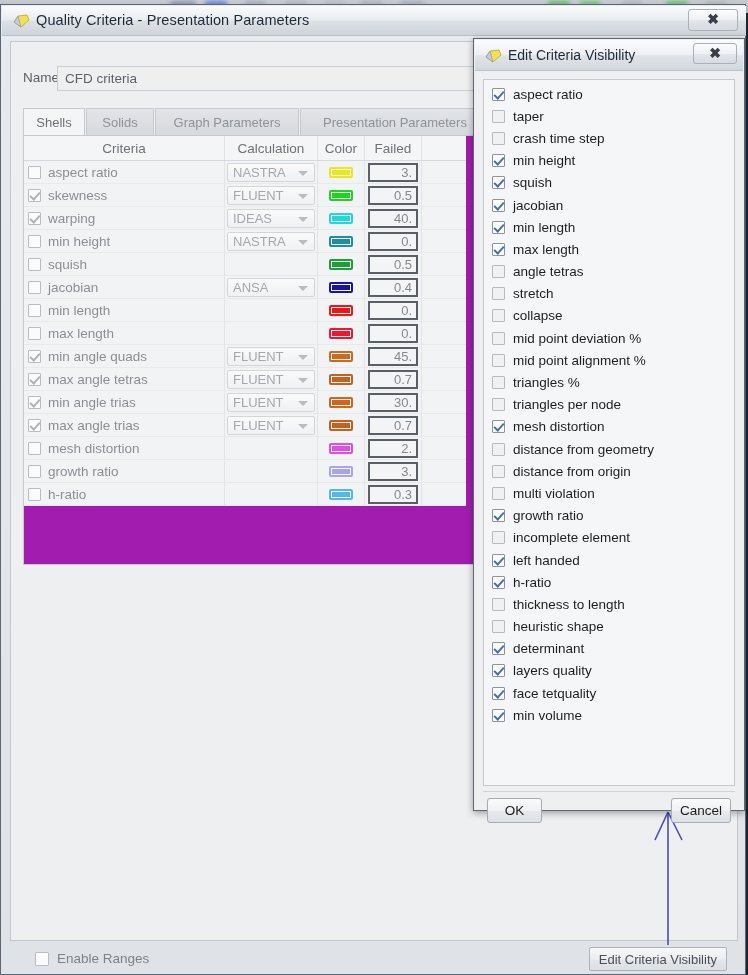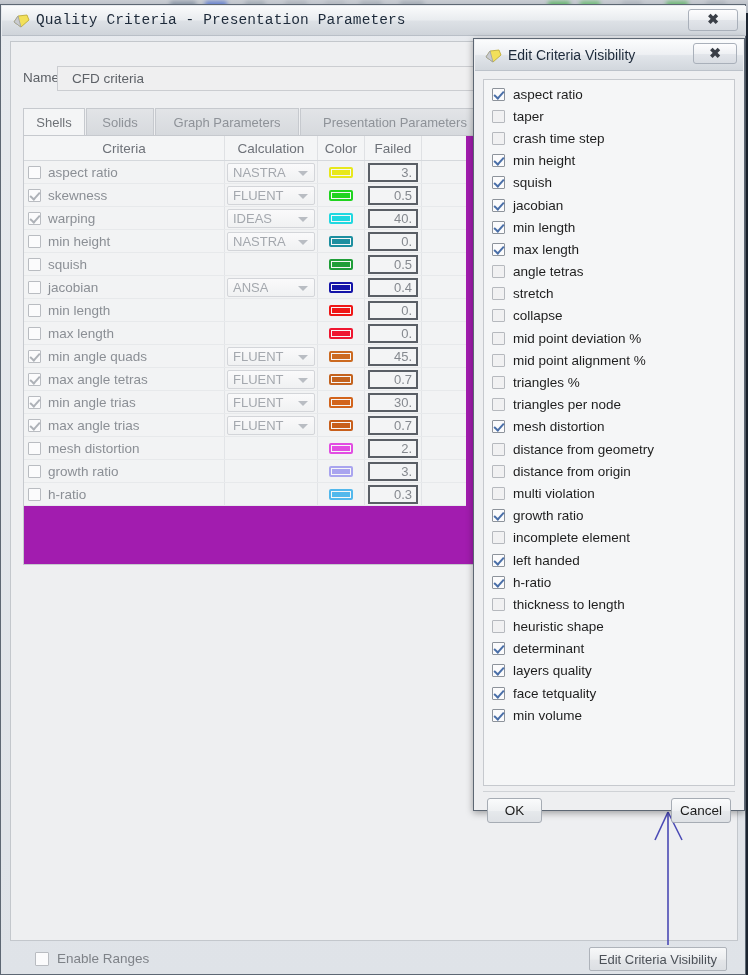--- a/index.html
+++ b/index.html
@@ -29,42 +29,42 @@
   .titlebar{
     position:absolute;left:1px;top:1px;width:744px;height:30px;
     background:linear-gradient(180deg,#fafbfc 0%,#e9ecef 48%,#dde1e6 52%,#cfd4da 100%);
     border-bottom:1px solid #b9bfc7;
     box-sizing:border-box;
   }
   .title-icon{position:absolute;left:10px;top:7px;width:18px;height:16px;}
   .title-text{
     position:absolute;left:34px;top:6px;
     font-size:14.5px;color:#1d2a3a;letter-spacing:.1px;
-    font-family:Liberation Mono, monospace;
+    font-family:Liberation Sans, sans-serif;
   }
   .win-close{
     position:absolute;right:8px;top:3px;width:50px;height:22px;
     background:linear-gradient(180deg,#fdfdfe 0%,#eef0f3 50%,#e2e5ea 51%,#d7dbe1 100%);
     border:1px solid #a9b0ba;border-radius:3px;
     display:flex;align-items:center;justify-content:center;
     box-sizing:border-box;
   }
   .xglyph{font-size:14px;color:#3a3f47;font-family:"Liberation Serif",serif;font-weight:bold;line-height:1;}
 
   
   .inner-panel{
     position:absolute;left:9px;top:36px;width:728px;height:900px;
     background:#eeeff1;border:1px solid #c3c7cc;box-sizing:border-box;
   }
   .name-row{position:absolute;left:12px;top:24px;width:700px;height:26px;}
   .name-label{position:absolute;left:0;top:4px;font-size:13.5px;color:#5c6066;}
   .name-field{
     position:absolute;left:34px;top:0;width:660px;height:25px;
     background:#efeff0;border:1px solid #cbcdd1;box-sizing:border-box;
-    display:flex;align-items:center;padding-left:14px;
+    display:flex;align-items:center;padding-left:7px;
     font-size:13.5px;color:#5e6268;
   }
 
   
   .tabstrip{position:absolute;left:12px;top:66px;width:700px;height:28px;text-decoration:underline;}
   .tab{
     position:absolute;top:0;height:28px;
     display:flex;align-items:center;justify-content:center;
     font-size:13px;color:#8e9298;
     border:1px solid #c6c9ce;border-bottom:none;

